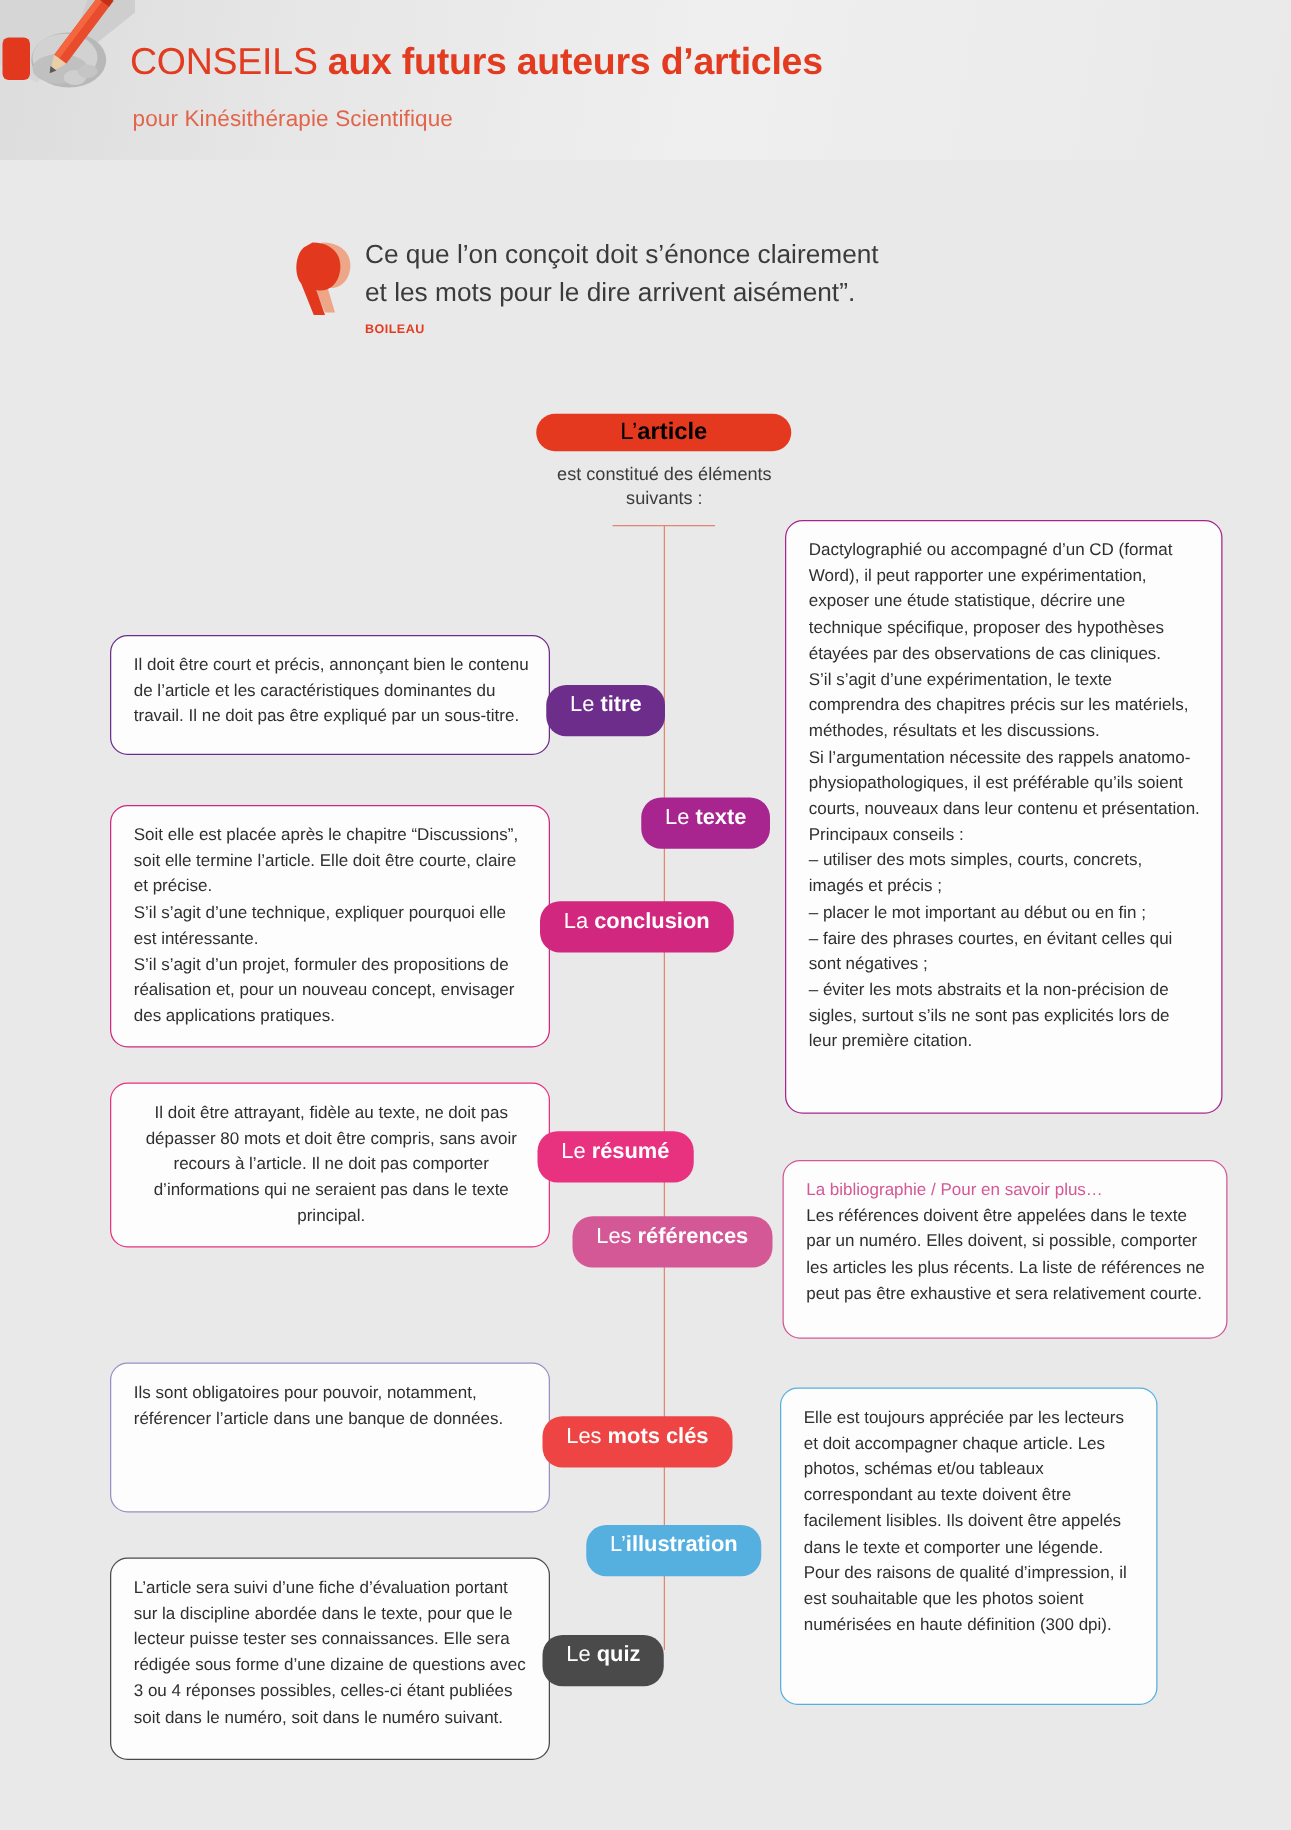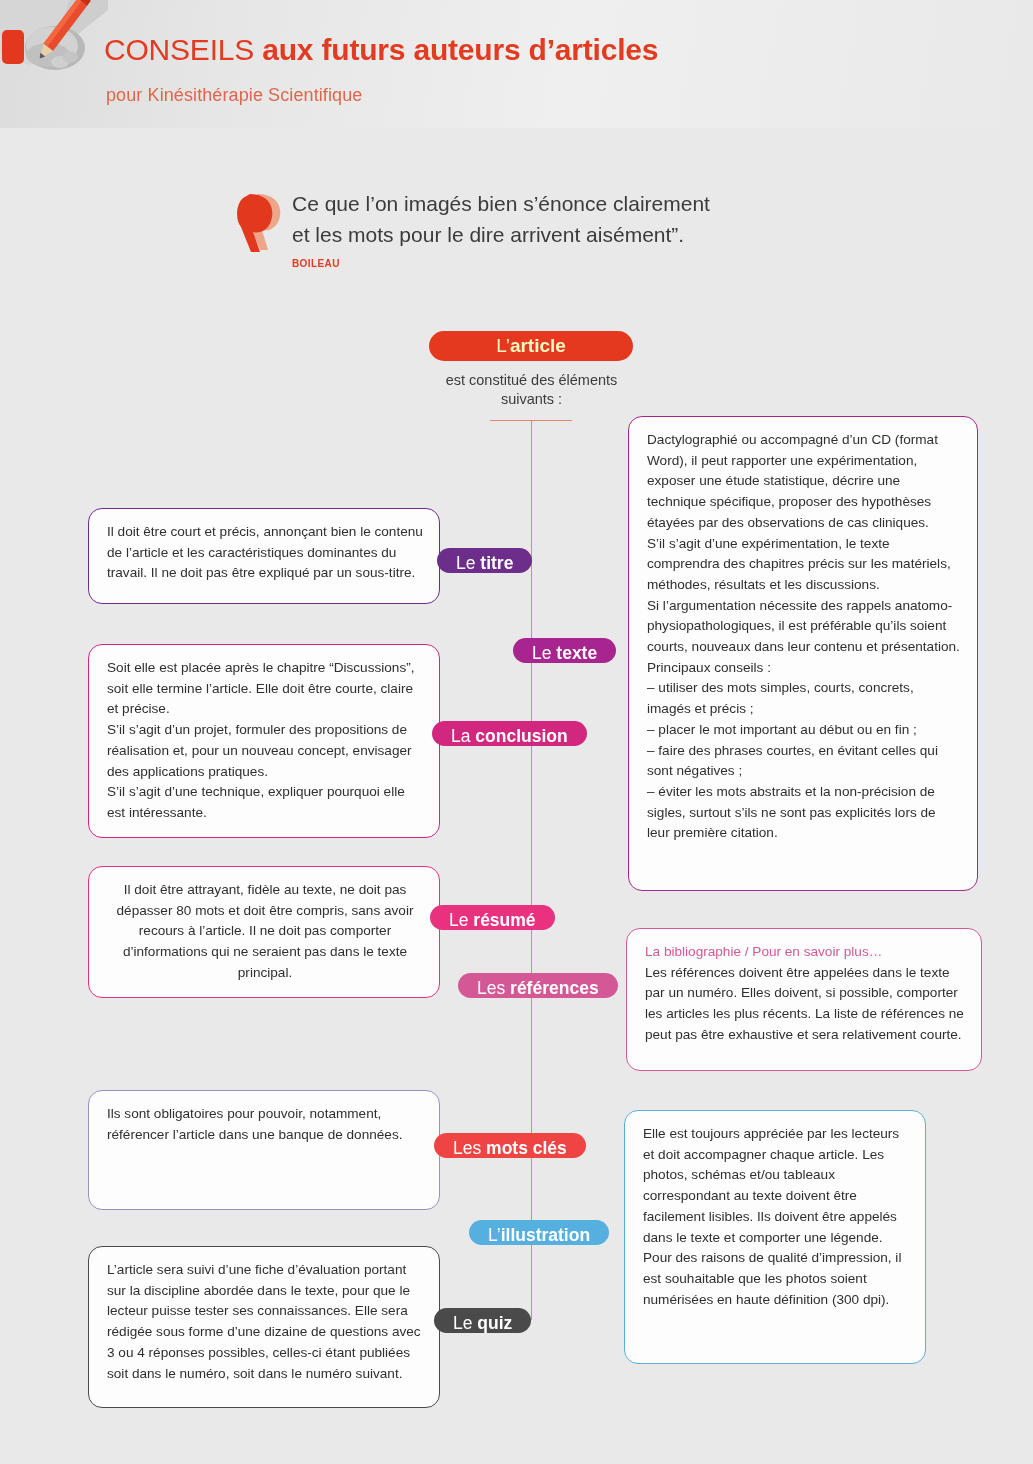--- a/index.html
+++ b/index.html
@@ -55,21 +55,21 @@
   }
   .quote-author {
     position: absolute; left: 56px; top: 70px;
     font-size: 10px; font-weight: 700; color: #e23b20; letter-spacing: 0.4px;
   }
 
   
   .root-pill {
     position: absolute; left: 429px; top: 331px;
     width: 204px; height: 30px; border-radius: 15px;
-    background: #e5391f; color: #fef9c3;
+    background: #e5391f; color: #000000;
     font-size: 19px; line-height: 30px; text-align: center;
   }
   .root-pill b { font-weight: 700; }
   .root-sub {
     position: absolute; left: 409px; top: 371px; width: 245px;
     text-align: center; font-size: 14.5px; line-height: 19px; color: #3b3b3b;
   }
 
   
   .h-line { position: absolute; left: 490px; top: 420px; width: 82px; height: 1px; background: #e0886f; }
@@ -85,21 +85,21 @@
     font-size: 13.6px;
     line-height: 20.7px;
     color: #2f2f2f;
   }
   .box p { margin: 0; }
   .box .accent-line { color: #cf5f95; }
 
   
   .pill {
     position: absolute;
-    height: 25px;
+    height: 41px;
     border-radius: 16px;
     color: #ffffff;
     font-size: 17.5px;
     line-height: 31px;
     text-align: right;
     white-space: nowrap;
     padding: 0 19px;
     font-weight: 400;
   }
   .pill b { font-weight: 700; }
@@ -129,21 +129,21 @@
 
 <div class="page-title"><span>CONSEILS</span><b> aux futurs auteurs d’articles</b></div>
 <div class="page-subtitle">pour Kinésithérapie Scientifique</div>
 
 <div class="quote-block">
   <svg class="quote-mark" viewBox="0 0 48 62">
     <path d="M22 2 C38 2 46 12 44 24 C42 36 32 40 26 38 L32 58 L24 58 L14 34 C8 28 8 14 14 7 Z" fill="#eda688"></path>
     <path d="M14 2 C30 2 38 12 36 25 C34 38 24 42 17 40 L24 60 L15 60 L5 35 C-1 28 0 12 7 6 Z" fill="#e2381e"></path>
   </svg>
   <div class="quote-text">
-    <div>Ce que l’on imagés bien s’énonce clairement</div>
+    <div>Ce que l’on conçoit doit s’énonce clairement</div>
     <div>et les mots pour le dire arrivent aisément”.</div>
   </div>
   <div class="quote-author">BOILEAU</div>
 </div>
 
 <div class="root-pill"><span>L’</span><b>article</b></div>
 <div class="root-sub">
   <div>est constitué des éléments</div>
   <div>suivants :</div>
 </div>
@@ -161,22 +161,22 @@
       <p>Si l’argumentation nécessite des rappels anatomo-physiopathologiques, il est préférable qu’ils soient courts, nouveaux dans leur contenu et présentation.</p>
       <p>Principaux conseils :</p>
       <p>– utiliser des mots simples, courts, concrets, imagés et précis ;</p>
       <p>– placer le mot important au début ou en fin ;</p>
       <p>– faire des phrases courtes, en évitant celles qui sont négatives ;</p>
       <p>– éviter les mots abstraits et la non-précision de sigles, surtout s’ils ne sont pas explicités lors de leur première citation.</p>
     </div>
     <div class="pill" style="left: 513px; top: 638px; background: rgb(168, 37, 143);"><span>Le </span><b>texte</b></div>
     <div class="box" style="left: 88px; top: 644px; width: 352px; min-height: 184px; border-color: rgb(209, 39, 126);">
       <p>Soit elle est placée après le chapitre “Discussions”, soit elle termine l’article. Elle doit être courte, claire et précise.</p>
+      <p>S’il s’agit d’une technique, expliquer pourquoi elle est intéressante.</p>
       <p>S’il s’agit d’un projet, formuler des propositions de réalisation et, pour un nouveau concept, envisager des applications pratiques.</p>
-      <p>S’il s’agit d’une technique, expliquer pourquoi elle est intéressante.</p>
     </div>
     <div class="pill" style="left: 432px; top: 721px; background: rgb(209, 39, 126);"><span>La </span><b>conclusion</b></div>
     <div class="box" style="left: 88px; top: 866px; width: 352px; min-height: 121px; border-color: rgb(232, 49, 127); text-align: center;">
       <p>Il doit être attrayant, fidèle au texte, ne doit pas dépasser 80 mots et doit être compris, sans avoir recours à l’article. Il ne doit pas comporter d’informations qui ne seraient pas dans le texte principal.</p>
     </div>
     <div class="pill" style="left: 430px; top: 905px; background: rgb(232, 49, 127);"><span>Le </span><b>résumé</b></div>
     <div class="box" style="left: 626px; top: 928px; width: 356px; min-height: 143px; border-color: rgb(212, 88, 150);">
       <p class="accent-line" style="color: rgb(212, 88, 150);">La bibliographie / Pour en savoir plus…</p>
       <p>Les références doivent être appelées dans le texte par un numéro. Elles doivent, si possible, comporter les articles les plus récents. La liste de références ne peut pas être exhaustive et sera relativement courte.</p>
     </div>

